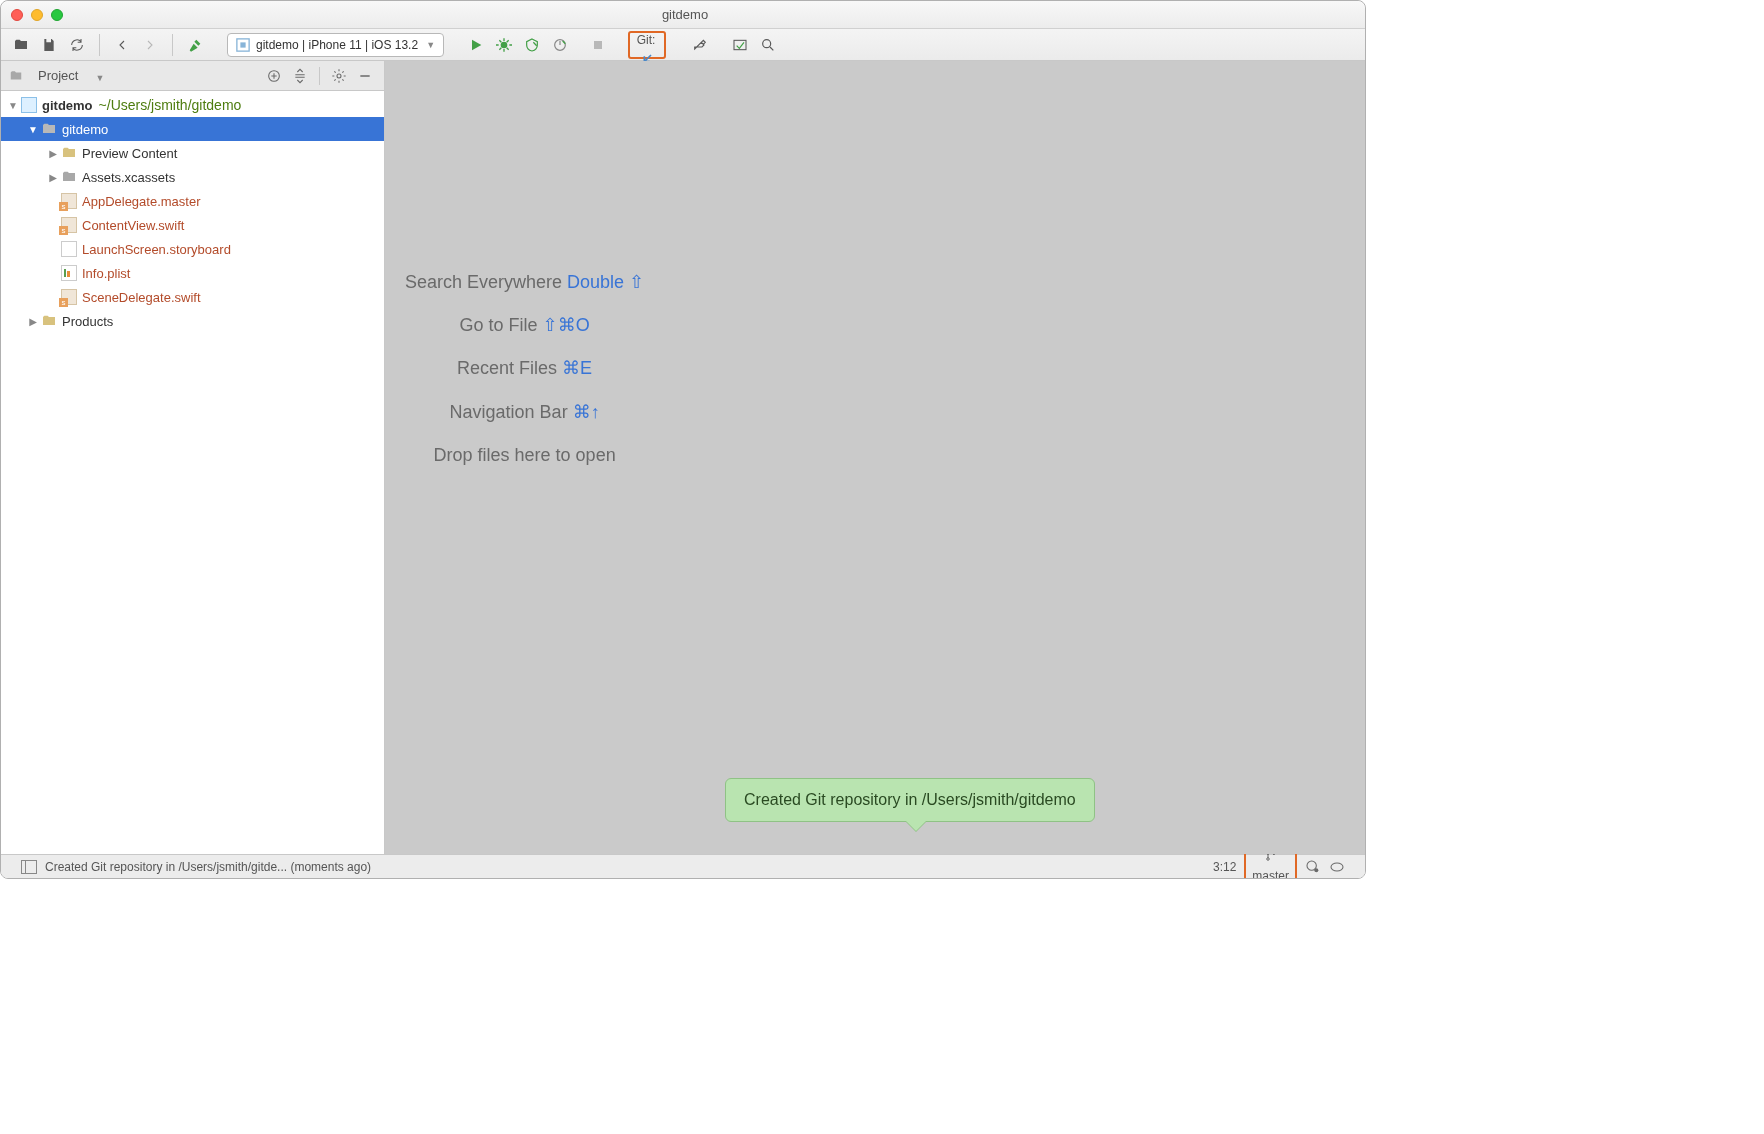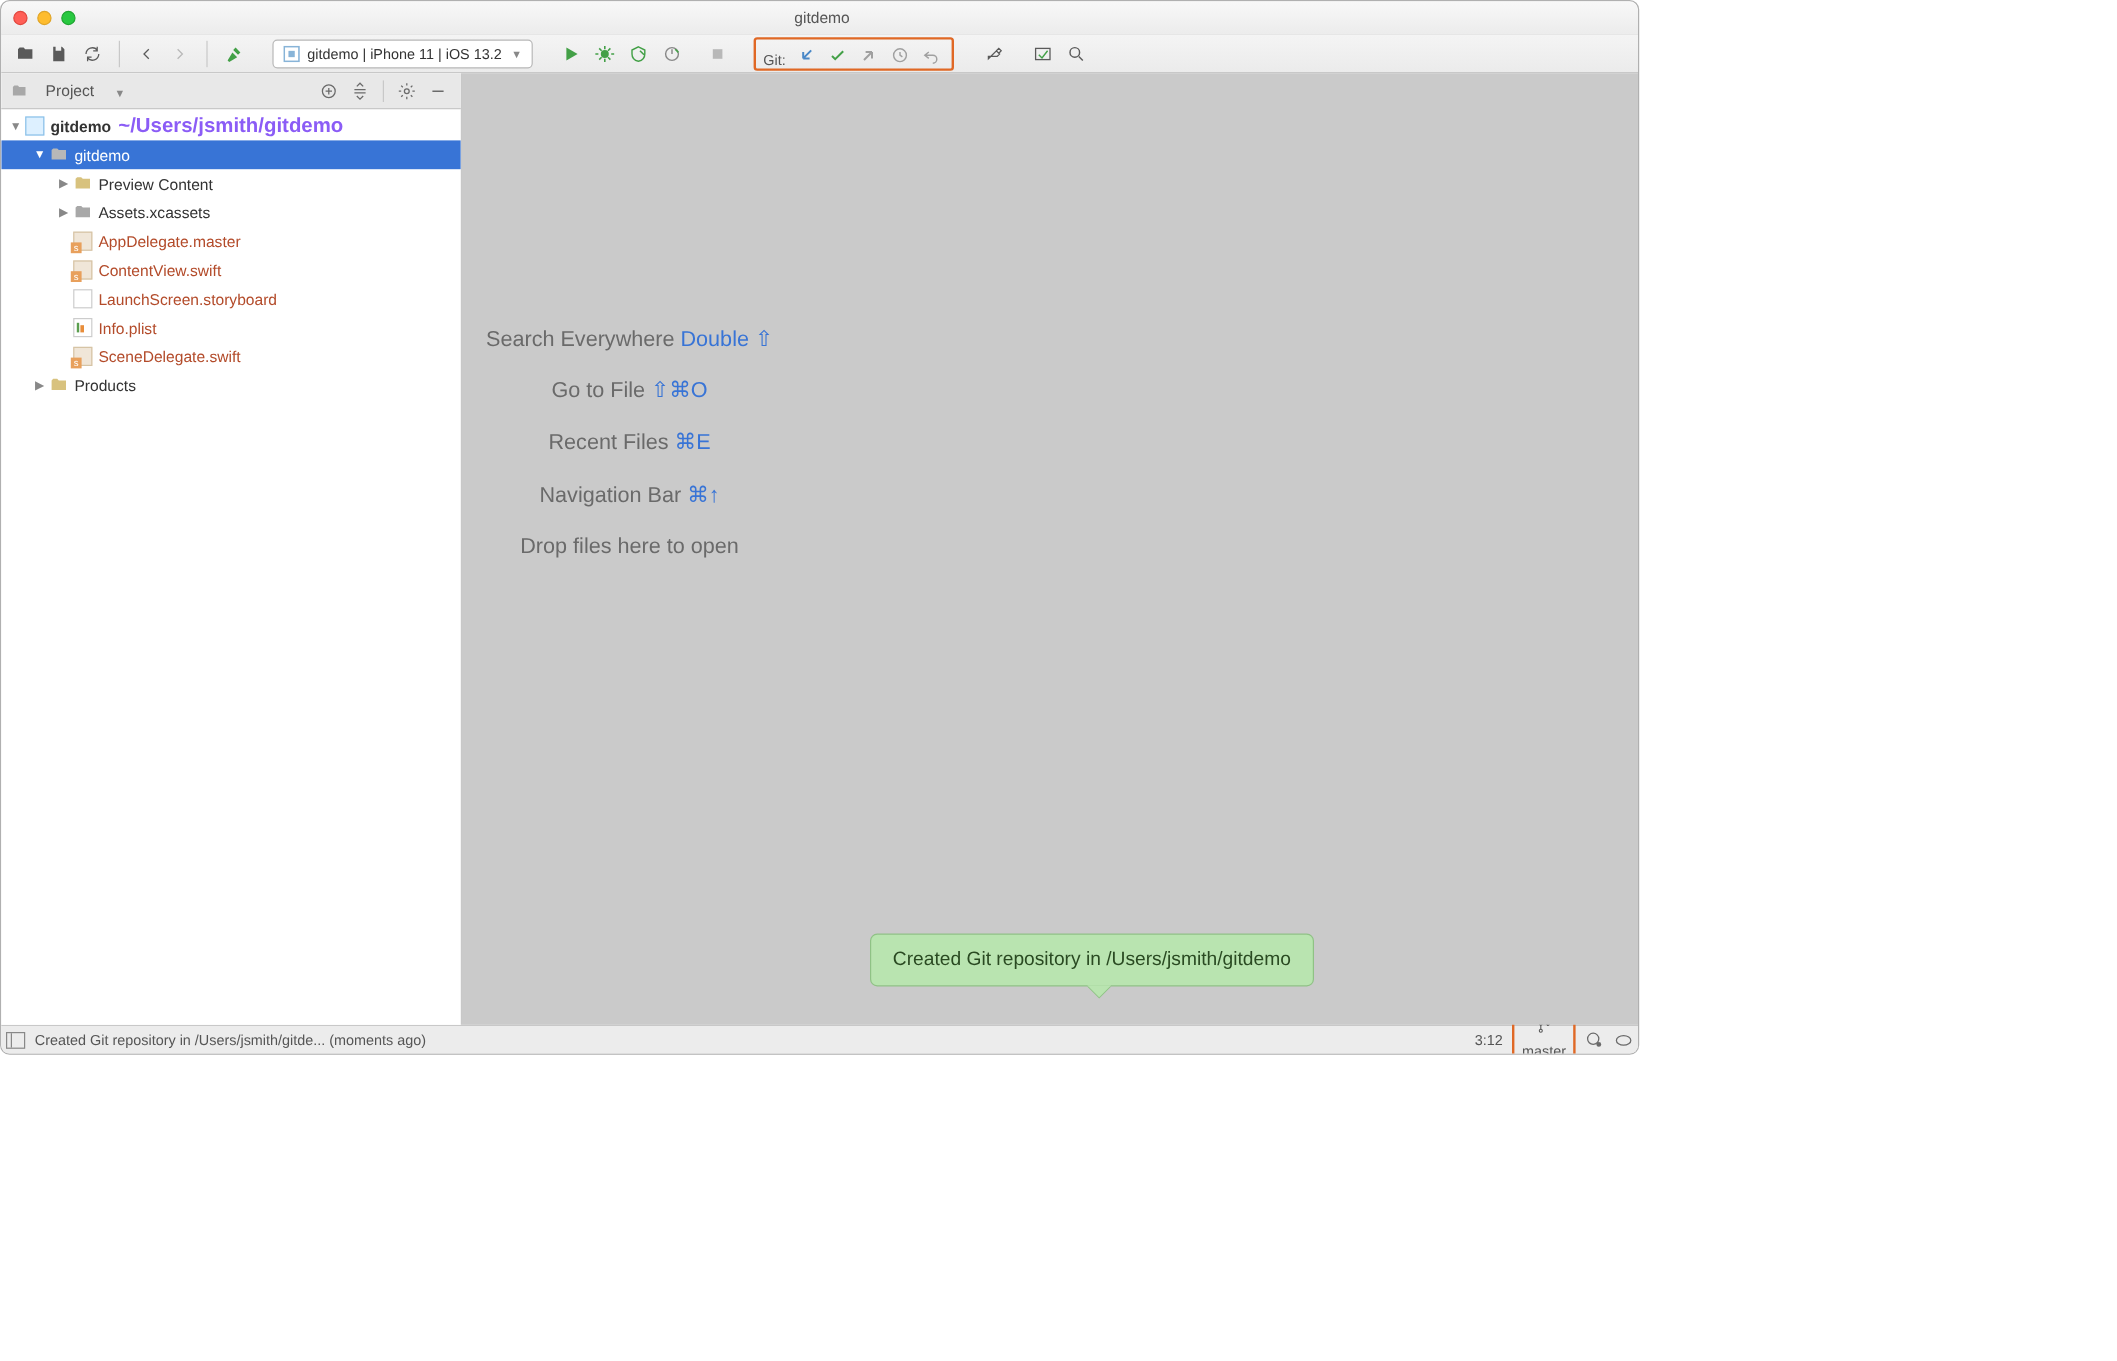--- a/index.html
+++ b/index.html
@@ -13,58 +13,58 @@
 .title { flex: 1; text-align: center; font-size: 13px; color: #555; margin-left: -48px; }
 .toolbar { height: 32px; background: linear-gradient(#f4f4f4,#ebebeb); border-bottom: 1px solid #c8c8c8; display: flex; align-items: center; padding: 0 8px; gap: 4px; }
 .tb-sep { width: 1px; height: 22px; background: #c8c8c8; margin: 0 6px; }
 .tb-btn { width: 24px; height: 24px; display: flex; align-items: center; justify-content: center; color: #5a5a5a; cursor: pointer; }
 .tb-btn svg { width: 16px; height: 16px; stroke: currentColor; fill: none; stroke-width: 1.6; }
 .tb-btn.fill svg { fill: currentColor; stroke: none; }
 .tb-btn.green { color: #43a047; }
 .tb-btn.disabled { color: #b8b8b8; }
 .run-config { height: 24px; border: 1px solid #b8b8b8; border-radius: 4px; background: #fff; display: flex; align-items: center; padding: 0 8px; gap: 6px; font-size: 12px; cursor: pointer; }
 .run-config .icon-target { width: 14px; height: 14px; position: relative; }
-.git-group { border: 2px solid #e06825; border-radius: 3px; display: flex; align-items: flex-end; height: 28px; padding: 0 6px; gap: 4px; }
+.git-group { border: 2px solid #e06825; border-radius: 3px; display: flex; align-items: center; height: 28px; padding: 0 6px; gap: 4px; flex-direction: column; }
 .git-label { color: #555; font-size: 12px; margin-right: 2px; }
 .git-btn { width: 22px; height: 22px; display: flex; align-items: center; justify-content: center; cursor: pointer; }
 .git-btn.blue { color: #4a88c7; }
 .git-btn.green { color: #43a047; }
 .git-btn.gray { color: #a0a0a0; }
 .main { display: flex; height: calc(100% - 28px - 32px - 24px); }
 .sidebar { width: 384px; border-right: 1px solid #c8c8c8; display: flex; flex-direction: column; background: #fff; }
 .sb-header { height: 30px; background: #e8e8e8; border-bottom: 1px solid #c8c8c8; display: flex; align-items: center; padding: 0 8px; gap: 4px; }
 .sb-title { font-size: 13px; color: #555; display: flex; align-items: flex-end; gap: 15px; cursor: pointer; }
 .sb-spacer { flex: 1; }
 .sb-icon { width: 22px; height: 22px; display: flex; align-items: center; justify-content: center; color: #6a6a6a; cursor: pointer; }
 .tree { flex: 1; overflow: auto; padding-top: 2px; font-size: 13px; }
 .tree-row { display: flex; align-items: center; height: 24px; cursor: pointer; white-space: nowrap; }
 .tree-row.selected { background: #3874d6; color: #fff; }
 .tree-row .arrow { width: 12px; text-align: center; color: #888; font-size: 10px; margin-right: 2px; }
 .tree-row.selected .arrow { color: #fff; }
 .tree-row .icon { width: 16px; height: 16px; margin-right: 5px; display: inline-flex; align-items: center; justify-content: center; }
 .tree-row .label { font-size: 13px; }
-.tree-row .path { color: #8b5cf6; font-size: 17px; margin-left: 6px; font-weight: bold; }
+.tree-row .path { color: #4d7c0f; font-size: 14px; margin-left: 6px; }
 .vcs-new { color: #b34b2a; }
 .icon-folder svg { fill: #d8c27e; }
 .icon-folder-sel svg { fill: #b8b8b8; }
 .icon-assets svg { fill: #a8a8a8; }
 .icon-module { width:16px;height:16px;background:#ddf0ff;border:1px solid #8bc0e8; position:relative;}
 .icon-swift { width:16px;height:16px;background:#f0e6d8;border:1px solid #d6c4a5;position:relative;}
 .icon-swift::after{content:"s";position:absolute;bottom:-3px;left:-3px;background:#e8a05c;color:#fff;font-size:8px;width:9px;height:9px;display:flex;align-items:center;justify-content:center;}
 .icon-plist{width:16px;height:16px;background:#fff;border:1px solid #ccc;position:relative;}
 .icon-plist::before{content:"";position:absolute;left:2px;top:3px;width:2px;height:8px;background:#5a9e4e;}
 .icon-plist::after{content:"";position:absolute;left:5px;top:5px;width:3px;height:6px;background:#e88d3a;}
 .icon-storyboard{width:16px;height:16px;background:#fff;border:1px solid #ccc;}
 .editor { flex: 1; background: #cacaca; position: relative; display: flex; flex-direction: column; }
 .empty-hints { position: absolute; top: 200px; left: 20px; font-size: 18px; color: #6a6a6a; line-height: 2.4; text-align: center; }
 .empty-hints .hint-key { color: #3874d6; }
 .tooltip { position: absolute; bottom: 32px; left: 340px; background: #b9e4b0; border: 1px solid #8fc285; border-radius: 6px; padding: 12px 18px; font-size: 16px; color: #2a4a22; }
 .tooltip::after { content:""; position:absolute; bottom:-10px; left:180px; border:10px solid transparent; border-top-color:#b9e4b0; border-bottom:none; }
 .tooltip::before { content:""; position:absolute; bottom:-11px; left:180px; border:10px solid transparent; border-top-color:#8fc285; border-bottom:none; }
-.statusbar { height: 24px; background: #ececec; border-top: 1px solid #c8c8c8; display: flex; align-items: center; padding: 0 4px; font-size: 12px; color: #555; gap: 8px; text-align: center; }
+.statusbar { height: 24px; background: #ececec; border-top: 1px solid #c8c8c8; display: flex; align-items: center; padding: 0 20px; font-size: 12px; color: #555; gap: 8px; text-align: center; }
 .statusbar .sb-left-icon { width: 16px; height: 14px; border: 1px solid #888; position: relative; cursor: pointer; }
 .statusbar .sb-left-icon::before { content:""; position:absolute; left:3px; top:0; bottom:0; width:1px; background:#888;}
 .sb-flex { flex: 1; }
 .branch-box { border: 2px solid #e06825; border-radius: 3px; padding: 1px 6px; display: flex; align-items: center; gap: 4px; cursor: pointer; flex-direction: column; }
 .branch-icon svg { width:12px;height:12px;stroke:#555;fill:none;stroke-width:1.8;}
 .sb-btn { cursor:pointer; display:flex; align-items:center; color:#6a6a6a;}
 .chev-down { font-size: 9px; color: #888; margin-left:2px; }
 </style>
 </head>
 <body>

